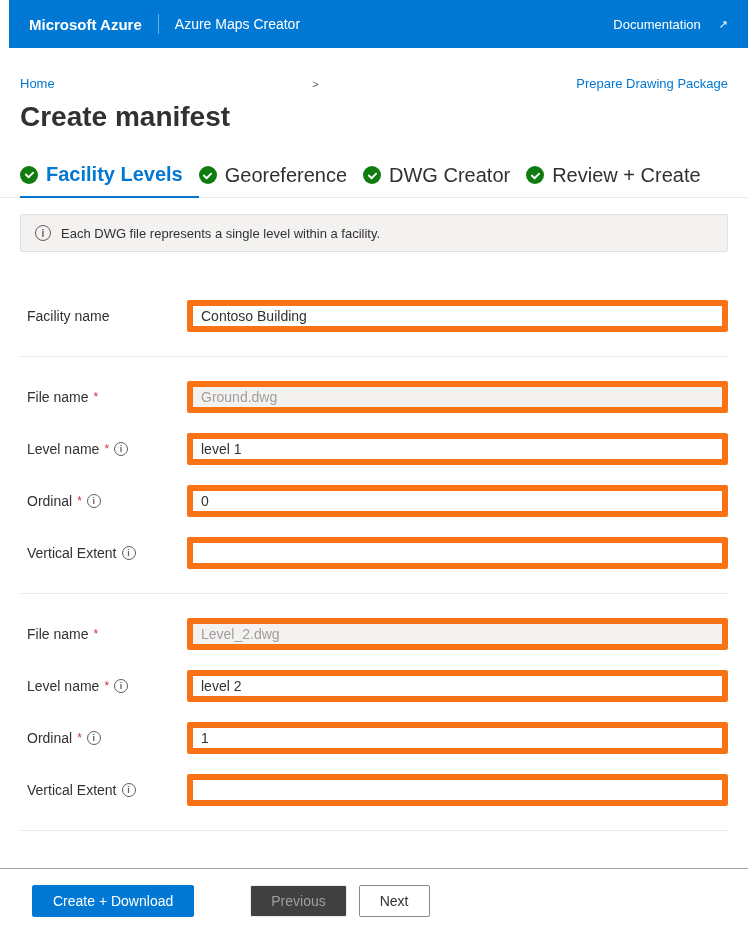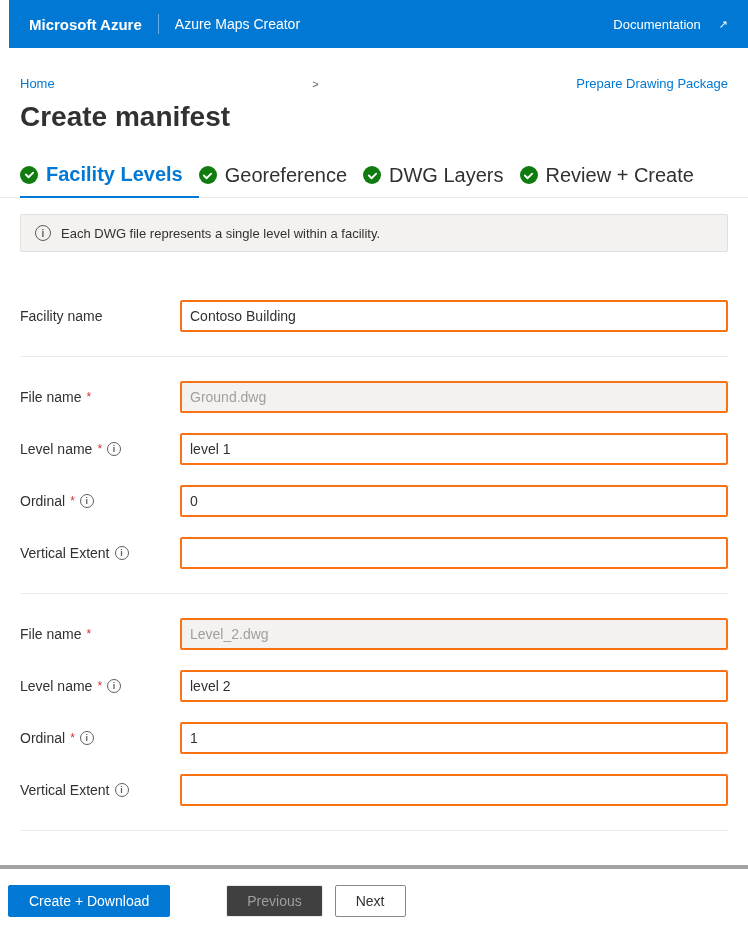--- a/index.html
+++ b/index.html
@@ -107,20 +107,21 @@
     }
 
     
     .content { padding: 8px 20px 80px; }
 
     
     .form-section { padding: 14px 0; border-bottom: 1px solid #edebe9; }
     .form-row {
       display: flex;
       padding: 10px 0;
+      margin-left: 7px;
     }
     .form-label {
       width: 160px;
       font-size: 14px;
       color: #323130;
       display: flex;
       align-items: center;
       gap: 5px;
       flex-shrink: 0;
     }
@@ -135,21 +136,21 @@
       justify-content: center;
       font-size: 9px;
       font-weight: 700;
       color: #605e5c;
       cursor: pointer;
       flex-shrink: 0;
     }
     .form-input {
       flex: 1;
       height: 32px;
-      border: 2px solid #f97316;
+      border: 6px solid #f97316;
       border-radius: 2px;
       padding: 0 8px;
       font-size: 14px;
       color: #323130;
       outline: none;
       background: #fff;
     }
     .form-input.disabled {
       background: #f3f2f1;
       color: #a19f9d;
@@ -157,22 +158,22 @@
     }
     .form-input::placeholder { color: #a19f9d; }
 
     
     .footer {
       position: fixed;
       bottom: 0;
       left: 0;
       width: 748px;
       background: #fff;
-      border-top: 4px solid #a3a3a3;
-      padding: 16px 8px;
+      border-top: 1px solid #a3a3a3;
+      padding: 16px 32px;
       display: flex;
       align-items: center;
       gap: 12px;
     }
     .btn {
       height: 32px;
       padding: 0 20px;
       font-size: 14px;
       border-radius: 2px;
       cursor: pointer;
@@ -238,21 +239,21 @@
       </svg>
     </div>
     <span>Georeference</span>
   </div>
   <div class="step">
     <div class="step-check">
       <svg viewBox="0 0 12 12" fill="none" xmlns="http://www.w3.org/2000/svg">
         <path d="M2 6l3 3 5-5" stroke="white" stroke-width="2" stroke-linecap="round" stroke-linejoin="round"></path>
       </svg>
     </div>
-    <span>DWG Layers</span>
+    <span>DWG Creator</span>
   </div>
   <div class="step">
     <div class="step-check">
       <svg viewBox="0 0 12 12" fill="none" xmlns="http://www.w3.org/2000/svg">
         <path d="M2 6l3 3 5-5" stroke="white" stroke-width="2" stroke-linecap="round" stroke-linejoin="round"></path>
       </svg>
     </div>
     <span>Review + Create</span>
   </div>
 </div>

